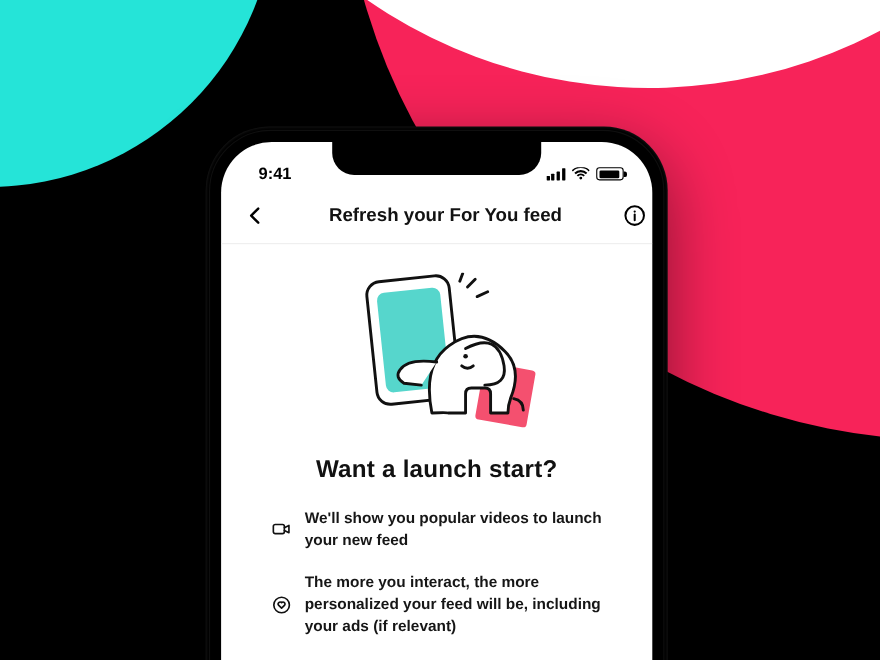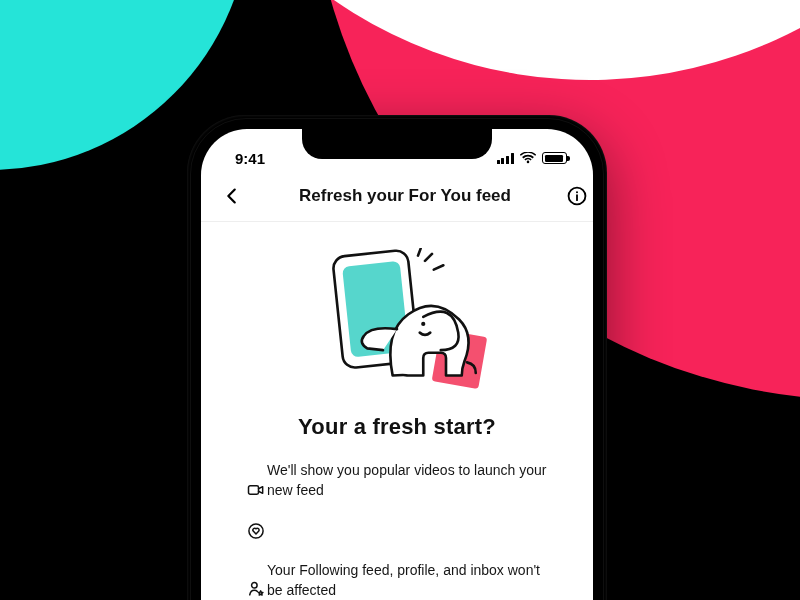--- a/index.html
+++ b/index.html
@@ -118,23 +118,24 @@
   }
   .headline{
     text-align:center;
     font-size:22px;
     font-weight:800;
     letter-spacing:.2px;
     margin-bottom:20px;
   }
   .item{
     display:flex;
-    gap:0;
+    gap:10px;
     margin-bottom:18px;
-    align-items:flex-end;
+    align-items:center;
+    font-weight:bold;
   }
   .item .icon{
     flex:0 0 22px; width:22px; height:22px;
     display:flex; align-items:center; justify-content:center;
     color:#111;
     margin-top:1px;
   }
   .item .text{
     font-size:14px;
     line-height:1.45;
@@ -218,39 +219,40 @@
             <circle cx="150" cy="86" r="2.4" fill="#111" stroke="none"></circle>
 
             <path d="M146 96 q6 5 12 0" fill="none"></path>
 
             <path d="M200 130 q10 2 10 12" fill="none"></path>
           </g>
         </svg>
       </div>
 
       <div class="content">
-        <div class="headline">Your a fresh start?</div>
+        <div class="headline">Want a launch start?</div>
 
         <div class="item">
           <span class="icon">
             <svg viewBox="0 0 24 24" width="20" height="20" fill="none" stroke="#111" stroke-width="1.8" stroke-linejoin="round" stroke-linecap="round">
               <rect x="3" y="7" width="12" height="10" rx="2"></rect>
               <path d="M15 10.5 L20 8 v8 L15 13.5"></path>
             </svg>
           </span>
           <span class="text">We'll show you popular videos to launch your new feed</span>
         </div>
 
         <div class="item">
           <span class="icon">
             <svg viewBox="0 0 24 24" width="20" height="20" fill="none" stroke="#111" stroke-width="1.8">
               <circle cx="12" cy="12" r="8.5"></circle>
               <path d="M12 15.5 l-3.1-3.1a2.15 2.15 0 1 1 3.1-3 2.15 2.15 0 1 1 3.1 3 z" stroke-linejoin="round"></path>
             </svg>
           </span>
+          <span class="text">The more you interact, the more personalized your feed will be, including your ads (if relevant)</span>
         </div>
 
         <div class="item">
           <span class="icon">
             <svg viewBox="0 0 24 24" width="20" height="20" fill="none" stroke="#111" stroke-width="1.8" stroke-linecap="round" stroke-linejoin="round">
               <circle cx="10" cy="7.5" r="3.3"></circle>
               <path d="M4.5 19c.6-3.6 3-5.4 5.5-5.4 1.4 0 2.7.5 3.7 1.5"></path>
               <path d="M17.6 14.2l.8 1.7 1.9.2-1.4 1.3.4 1.9-1.7-1-1.7 1 .4-1.9-1.4-1.3 1.9-.2z"></path>
             </svg>
           </span>

